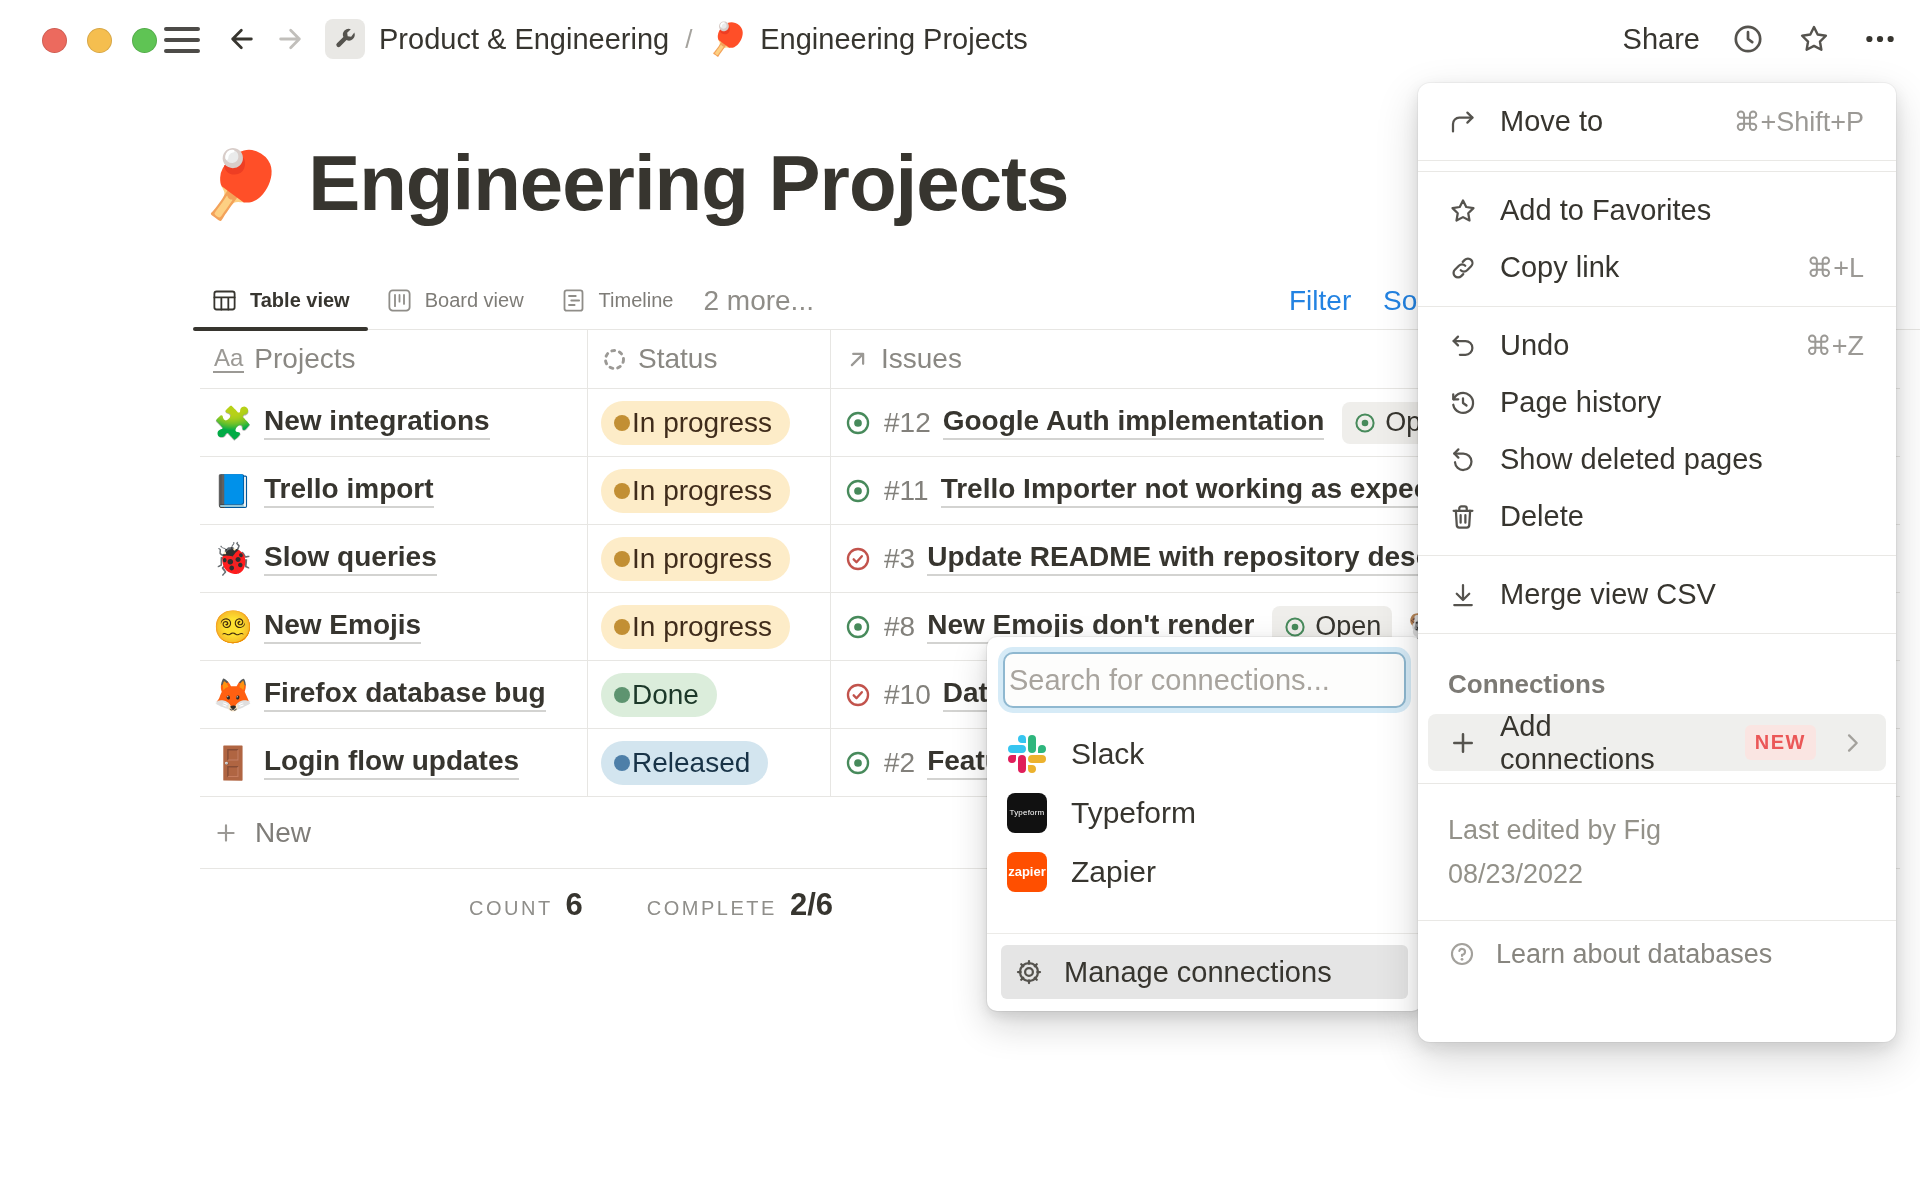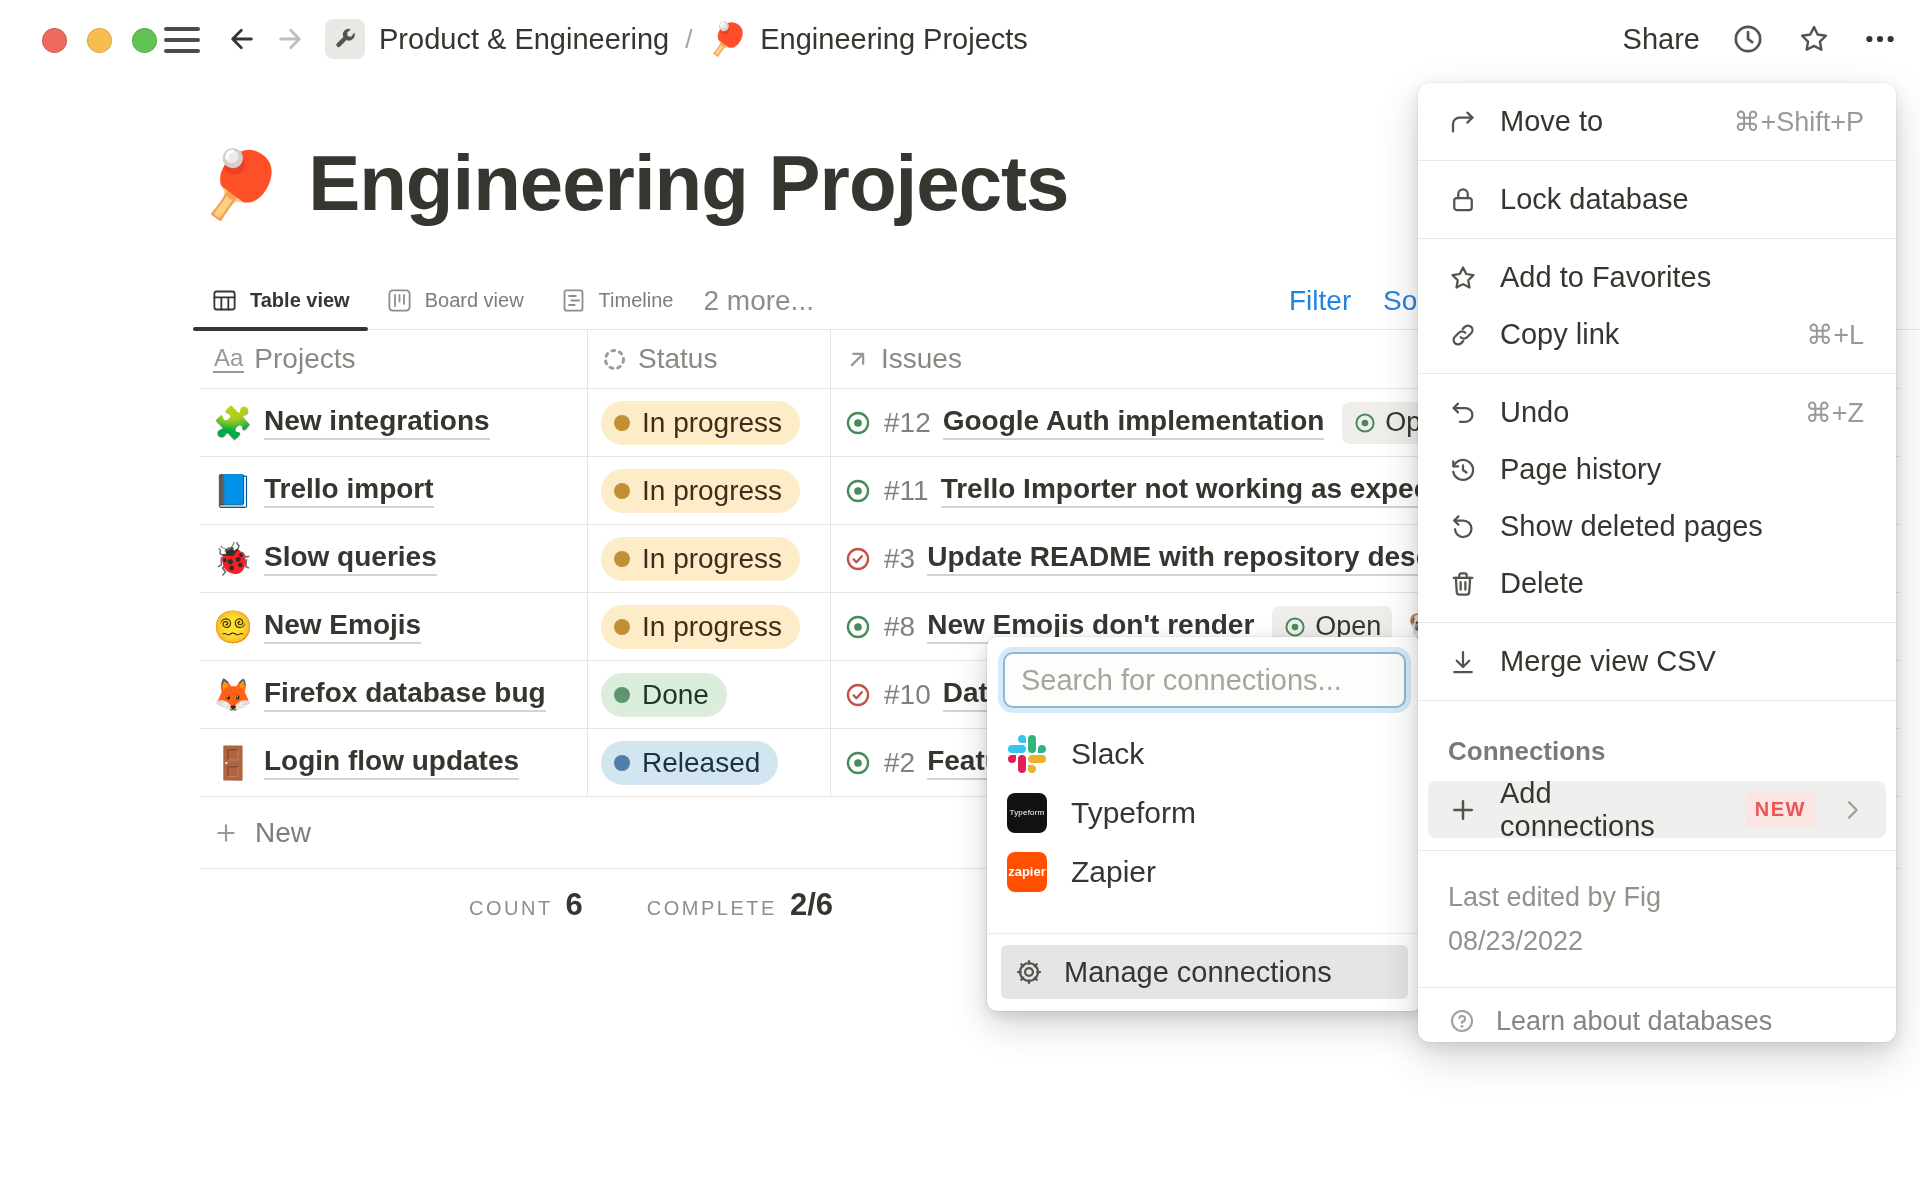--- a/index.html
+++ b/index.html
@@ -52,40 +52,40 @@
   .th,.cell{box-sizing:border-box;display:flex;align-items:center;}
   .col-projects{width:387px;padding-left:13px;}
   .col-status{width:243px;padding-left:13px;border-left:1px solid #E7E6E3;}
   .col-issues{flex:1;padding-left:13px;border-left:1px solid #E7E6E3;overflow:hidden;white-space:nowrap;}
   .th{gap:10px;}
   .aa-glyph{font-size:24px;color:#9B9995;border-bottom:2px solid #9B9995;line-height:1.05;padding:0 1px;}
   .trow{display:flex;height:67px;border-bottom:1px solid #E7E6E3;}
   .proj-wrap{display:flex;align-items:center;gap:15px;cursor:pointer;}
   .proj-emoji{font-size:32px;width:36px;text-align:center;}
   .ulink{font-weight:700;font-size:28px;color:#37352F;border-bottom:2px solid rgba(55,53,47,0.22);padding-bottom:1px;}
-  .pill{display:inline-flex;align-items:center;gap:12px;height:44px;border-radius:22px;padding:0 18px 0 13px;font-size:28px;cursor:pointer;}
+  .pill{display:inline-flex;align-items:center;gap:2px;height:44px;border-radius:22px;padding:0 18px 0 13px;font-size:28px;cursor:pointer;}
   .pill .dot{width:16px;height:16px;border-radius:50%;}
   .issue-wrap{display:flex;align-items:center;gap:12px;cursor:pointer;}
   .issue-num{font-size:28px;color:#82807B;}
   .issue-title{font-weight:700;font-size:28px;color:#37352F;border-bottom:2px solid rgba(55,53,47,0.22);padding-bottom:1px;}
   .issue-badge{display:inline-flex;align-items:center;gap:8px;height:42px;border-radius:8px;background:#EFEEEB;padding:0 11px;margin-left:6px;}
   .issue-badge .btext{font-size:27px;color:#37352F;}
   .after-emoji{font-size:30px;margin-left:4px;}
   .new-row{display:flex;align-items:center;height:71px;border-bottom:1px solid #E7E6E3;padding-left:13px;gap:16px;color:#7F7D79;font-size:28px;cursor:pointer;}
   .tfoot{display:flex;align-items:baseline;padding:18px 0 0 269px;gap:64px;}
   .agg{display:flex;align-items:baseline;gap:13px;cursor:pointer;}
   .agg .alabel{font-size:20px;letter-spacing:2.5px;color:#8F8E8A;}
   .agg .avalue{font-size:31px;font-weight:700;color:#37352F;}
 
   
   .popup{position:absolute;left:987px;top:637px;width:435px;height:374px;background:#fff;border-radius:10px;z-index:20;
     box-shadow:0 0 0 1px rgba(15,15,15,0.05),0 5px 12px rgba(15,15,15,0.1),0 14px 36px rgba(15,15,15,0.18);box-sizing:border-box;display:flex;flex-direction:column;}
   .search-wrap{margin:15px 16px 0 16px;}
   .search-input{width:100%;height:56px;box-sizing:border-box;border:2px solid #8FB8D0;border-radius:10px;background:#FDFDFC;
-    box-shadow:0 0 0 5px #D6EBF7;padding:0 16px;font-size:29px;font-family:"Liberation Sans",sans-serif;color:#37352F;outline:none;}
+    box-shadow:0 0 0 5px #D6EBF7;padding:0 4px;font-size:29px;font-family:"Liberation Sans",sans-serif;color:#37352F;outline:none;}
   .search-input::placeholder{color:#A8A49E;}
   .conn-list{margin-top:16px;}
   .conn-item{display:flex;align-items:center;gap:24px;height:59px;padding-left:20px;cursor:pointer;}
   .conn-logo{width:40px;height:40px;border-radius:8px;display:flex;align-items:center;justify-content:center;box-sizing:border-box;}
   .conn-name{font-size:30px;color:#37352F;}
   .logo-typeform{background:#111111;color:#fff;font-size:8px;letter-spacing:0.2px;}
   .logo-zapier{background:#FF4F00;color:#fff;font-size:13px;font-weight:700;}
   .popup-spacer{flex:1;}
   .popup-div{height:1px;background:#ECEBE8;}
   .manage-row{margin:11px 14px 12px 14px;height:54px;border-radius:6px;background:#e5e5e5;display:flex;align-items:center;gap:20px;padding-left:13px;cursor:pointer;}
@@ -478,30 +478,20 @@
     <span class="micon">
           <svg width="30" height="30" viewBox="0 0 24 24">
             <path class="ic" d="M4 19.5v-6a5 5 0 0 1 5-5h10.5"></path>
             <path class="ic" d="M15.5 4.5l4 4-4 4"></path>
           </svg>
         </span>
     <span class="mlabel">Move to</span>
     <span class="shortcut">⌘+Shift+P</span>
   </div>
 <div class="menu-div"></div>
-  <div class="menu-item">
-    <span class="micon">
-          <svg width="30" height="30" viewBox="0 0 24 24">
-            <rect class="ic" x="5" y="10.5" width="14" height="9.5" rx="2"></rect>
-            <path class="ic" d="M8.2 10.5V7.3a3.8 3.8 0 0 1 7.6 0v3.2"></path>
-          </svg>
-        </span>
-    <span class="mlabel">Lock database</span>
-
-  </div>
 <div class="menu-div"></div>
   <div class="menu-item">
     <span class="micon">
           <svg width="30" height="30" viewBox="0 0 24 24">
             <path class="ic" d="M12 3.6l2.6 5.2 5.8.9-4.2 4.1 1 5.8L12 16.9l-5.2 2.7 1-5.8-4.2-4.1 5.8-.9z"></path>
           </svg>
         </span>
     <span class="mlabel">Add to Favorites</span>
 
   </div>

